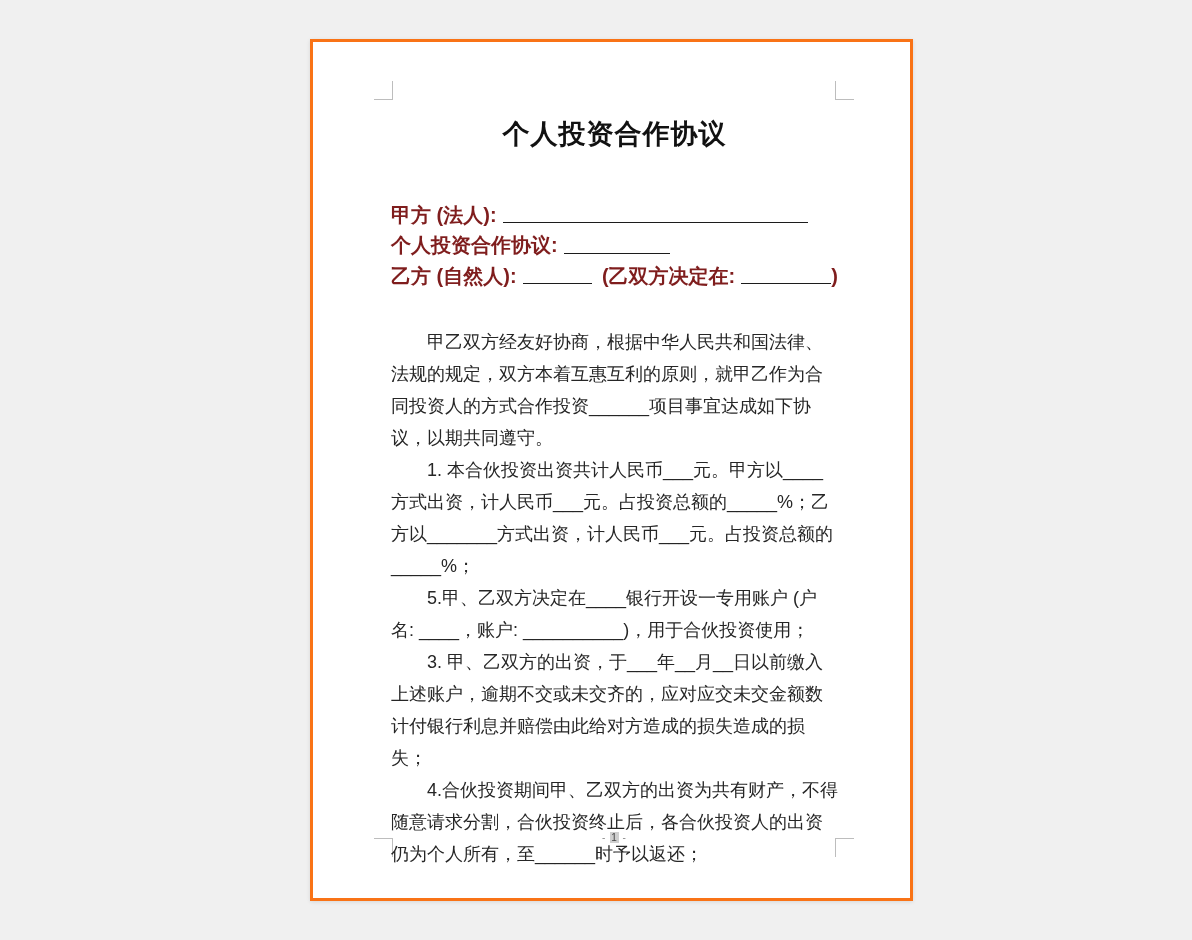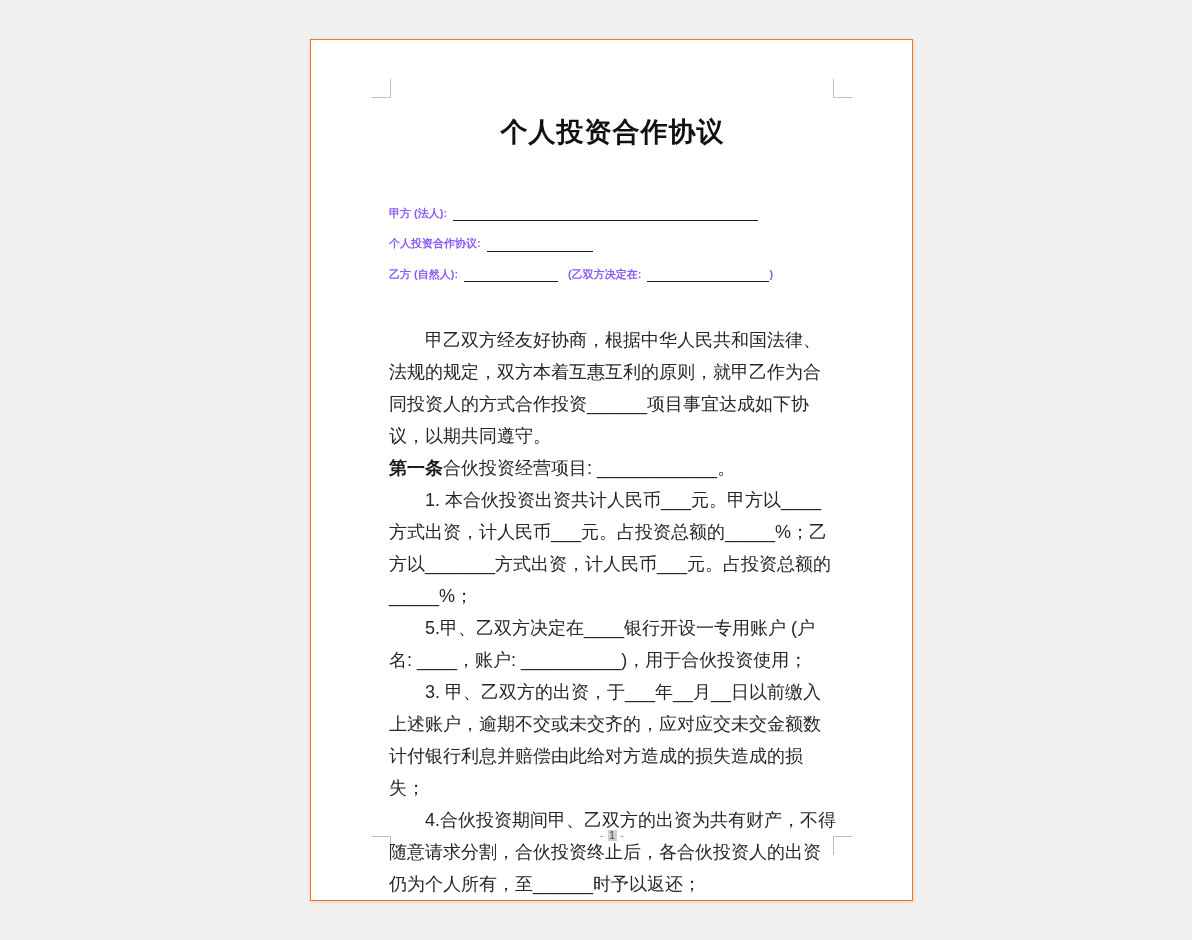--- a/index.html
+++ b/index.html
@@ -8,21 +8,21 @@
     background: #f0f0f0;
     font-family: "Liberation Sans", "DejaVu Sans", sans-serif;
     position: relative;
     overflow: hidden;
   }
   .page {
     position: absolute;
     left: 310px; top: 39px;
     width: 603px; height: 862px;
     background: #ffffff;
-    border: 1px solid #f97316;
+    border: 3px solid #f97316;
     box-shadow: 0 1px 4px rgba(0,0,0,0.10);
   }
   
   .mark { position: absolute; width: 19px; height: 19px; }
   .mark-tl { left: 61px;  top: 39px;  border-right: 1px solid #bdbdbd; border-bottom: 1px solid #bdbdbd; }
   .mark-tr { left: 522px; top: 39px;  border-left: 1px solid #bdbdbd;  border-bottom: 1px solid #bdbdbd; }
   .mark-bl { left: 61px;  top: 796px; border-right: 1px solid #bdbdbd; border-top: 1px solid #bdbdbd; }
   .mark-br { left: 522px; top: 796px; border-left: 1px solid #bdbdbd;  border-top: 1px solid #bdbdbd; }
 
   .doc-title {
@@ -31,23 +31,23 @@
     text-align: center;
     font-size: 27px;
     font-weight: bold;
     color: #111111;
     letter-spacing: 1px;
     font-family: "Liberation Sans", "DejaVu Sans", sans-serif;
   }
   .fields {
     position: absolute;
     left: 78px; top: 158px; width: 447px;
-    font-size: 11px;
+    font-size: 20px;
     font-weight: bold;
-    color: #8b5cf6;
+    color: #7f1d1d;
   }
   .field-row {
     height: 30.5px;
     display: flex;
     align-items: center;
     white-space: nowrap;
   }
   .blank {
     display: inline-block;
     border-bottom: 1px solid #1c1c1c;
@@ -108,21 +108,20 @@
       <span>乙方 (自然人):</span>
       <span class="blank blank-b1"></span>
       <span>(乙双方决定在:</span>
       <span class="blank blank-b2"></span>
       <span>)</span>
     </div>
   </div>
 
   <div class="doc-body" id="doc-body">
       <p class="indent"><span>甲乙双方经友好协商，根据中华人民共和国法律、法规的规定，双方本着互惠互利的原则，就甲乙作为合同投资人的方式合作投资______项目事宜达成如下协议，以期共同遵守。</span></p>
-      <p><b>第一条</b><span>合伙投资经营项目: ____________。</span></p>
       <p class="indent"><span>1. 本合伙投资出资共计人民币___元。甲方以____方式出资，计人民币___元。占投资总额的_____%；乙方以_______方式出资，计人民币___元。占投资总额的_____%；</span></p>
       <p class="indent"><span>5.甲、乙双方决定在____银行开设一专用账户 (户名: ____，账户: __________)，用于合伙投资使用；</span></p>
       <p class="indent"><span>3. 甲、乙双方的出资，于___年__月__日以前缴入上述账户，逾期不交或未交齐的，应对应交未交金额数计付银行利息并赔偿由此给对方造成的损失造成的损失；</span></p>
       <p class="indent"><span>4.合伙投资期间甲、乙双方的出资为共有财产，不得随意请求分割，合伙投资终止后，各合伙投资人的出资仍为个人所有，至______时予以返还；</span></p>
     </div>
 
   <div class="page-footer">
     <span>- </span><span class="pagenum">1</span><span> -</span>
   </div>
 

